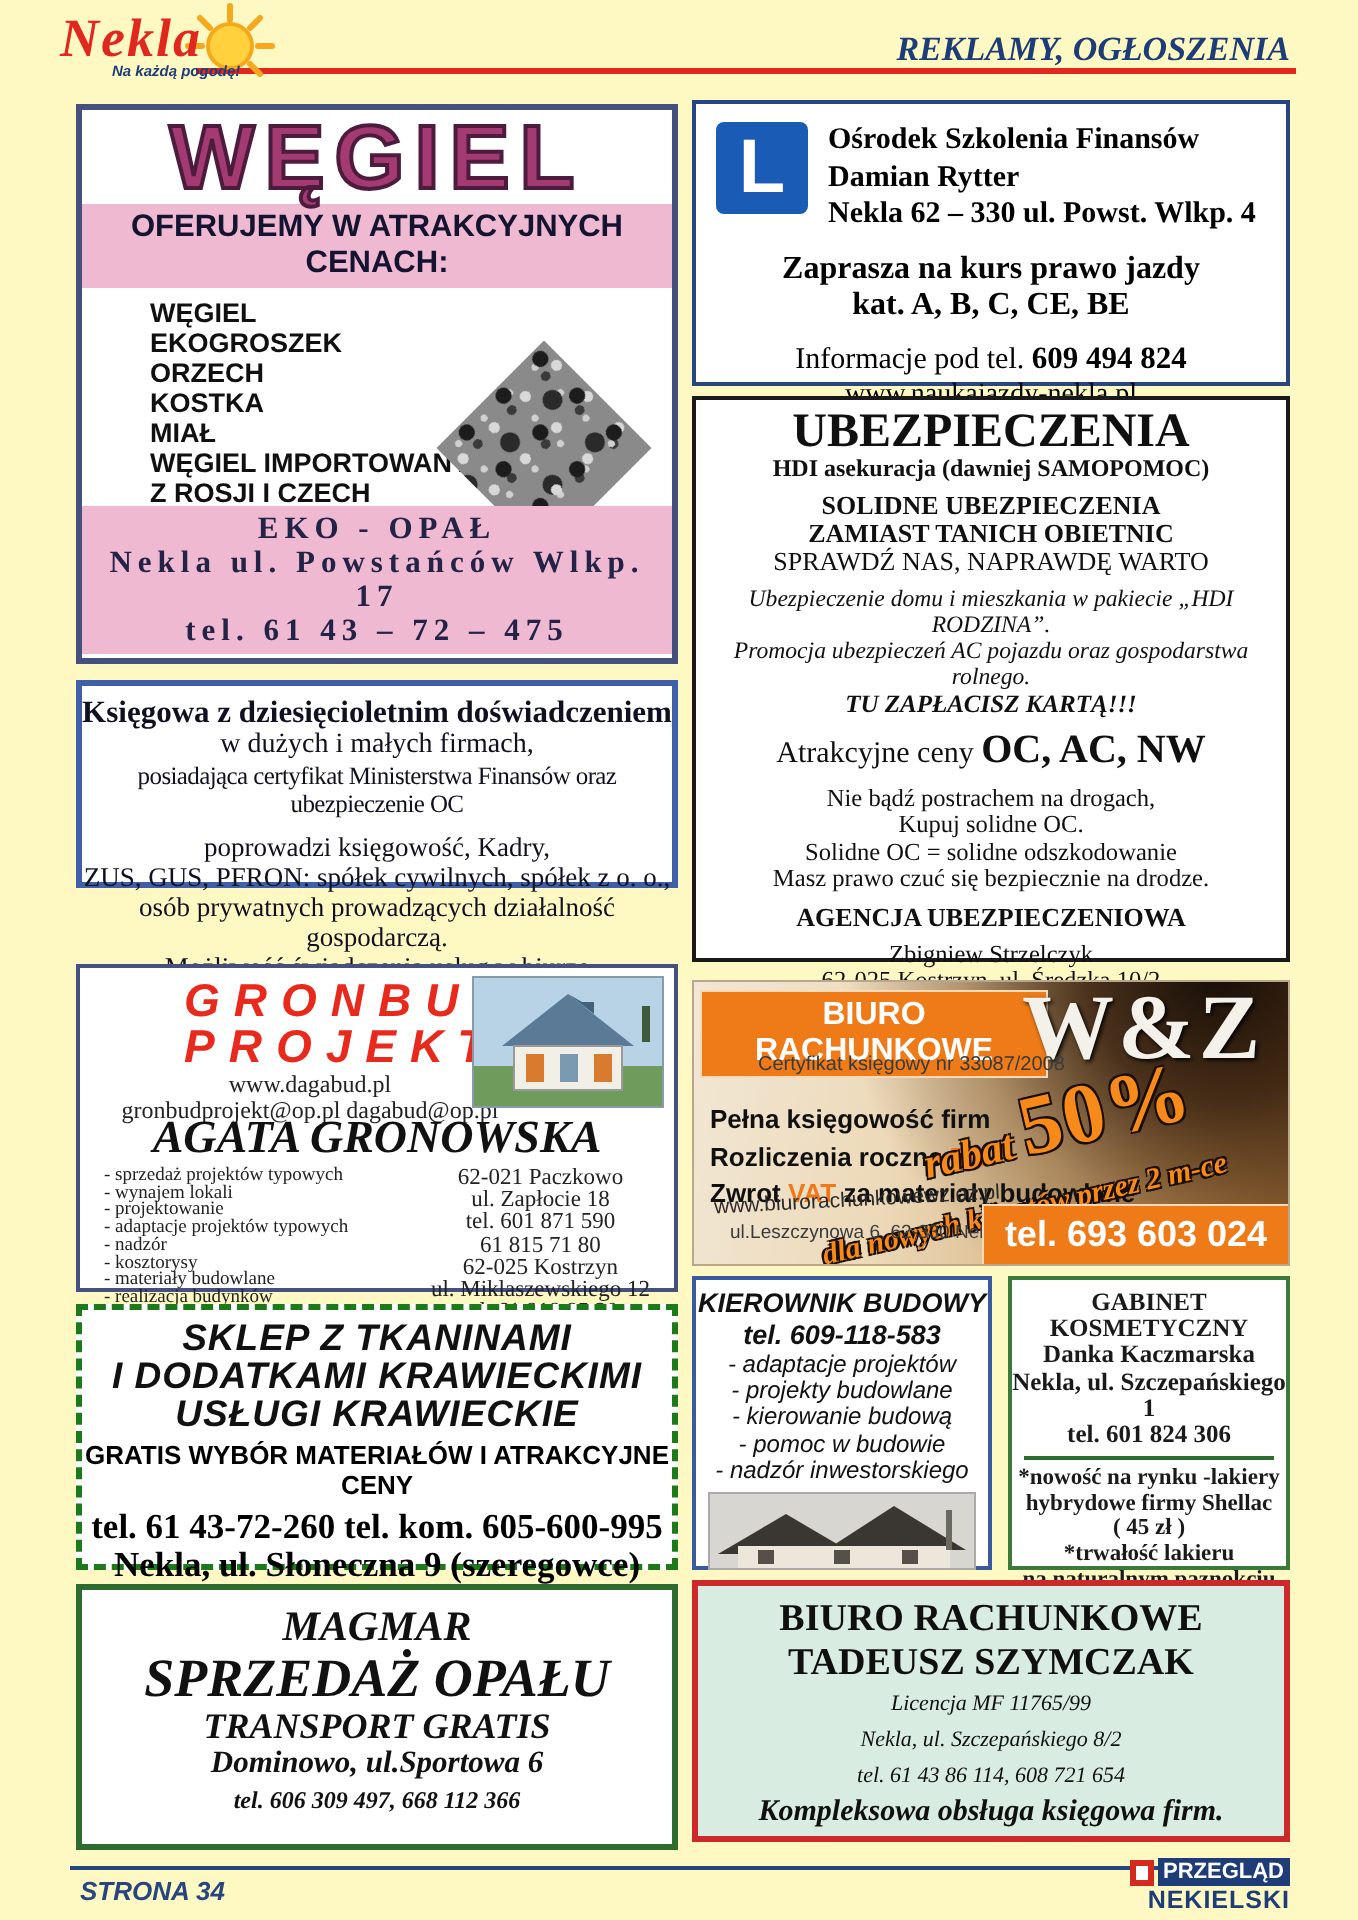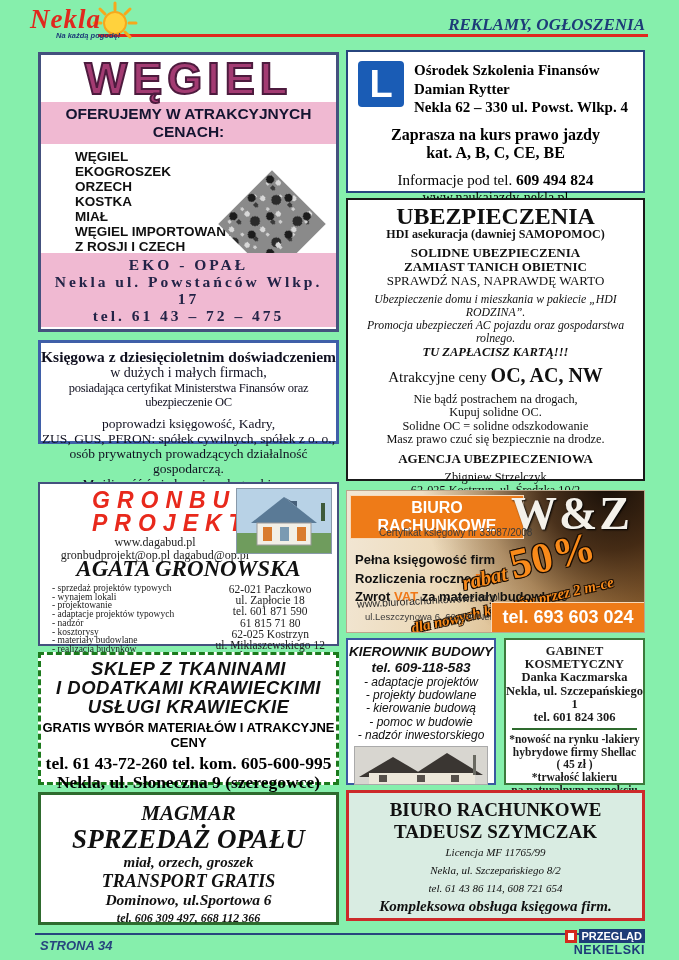--- a/index.html
+++ b/index.html
@@ -1,16 +1,16 @@
 <!DOCTYPE html>
 <html><head>
 <meta charset="utf-8">
 <style>
   html,body { margin:0; padding:0; background:#ffffff; }
-  .page { position:relative; width:679px; height:960px; background:#86efac;
+  .page { position:relative; width:679px; height:960px; background:#fef9c3;
           font-family:"Liberation Serif", serif; overflow:hidden; }
   .ad { position:absolute; box-sizing:border-box; background:#fff; }
 
   
   .logo { position:absolute; left:30px; top:6px; width:130px; height:42px; }
   .logo-script { position:relative; z-index:2; font-family:"Liberation Serif",serif; font-style:italic;
                  font-weight:bold; font-size:27px; color:#e0281e; letter-spacing:1px; line-height:26px; }
   .logo-sun { position:absolute; left:62px; top:-5px; z-index:1; }
   .logo-tag { position:relative; z-index:2; font-family:"Liberation Sans",sans-serif; font-style:italic;
               font-weight:bold; font-size:7.5px; color:#1d3c78; margin:-1px 0 0 26px; }
@@ -293,21 +293,20 @@
     <div class="sk-t">USŁUGI KRAWIECKIE</div>
     <div class="sk-sub">GRATIS WYBÓR MATERIAŁÓW  I ATRAKCYJNE CENY</div>
     <div class="sk-tel">tel. 61 43-72-260 tel. kom. 605-600-995</div>
     <div class="sk-addr">Nekla, ul. Słoneczna 9 (szeregowce)</div>
     <div class="sk-foot">POLECAMY RÓWNIEŻ FIRANY I DODATKI DO FIRAN</div>
   </div>
 
   <div class="ad" id="magmar">
     <div class="mg-t1">MAGMAR</div>
     <div class="mg-t2">SPRZEDAŻ OPAŁU</div>
-    <div class="mg-t3">miał, orzech, groszek</div>
     <div class="mg-t4">TRANSPORT GRATIS</div>
     <div class="mg-t5">Dominowo, ul.Sportowa 6</div>
     <div class="mg-t6">tel. 606 309 497,  668 112 366</div>
   </div>
 
   <div class="ad" id="driving">
     <div class="l-badge">L</div>
     <div class="dr-head">
       <div>Ośrodek Szkolenia Finansów</div>
       <div>Damian Rytter</div>

